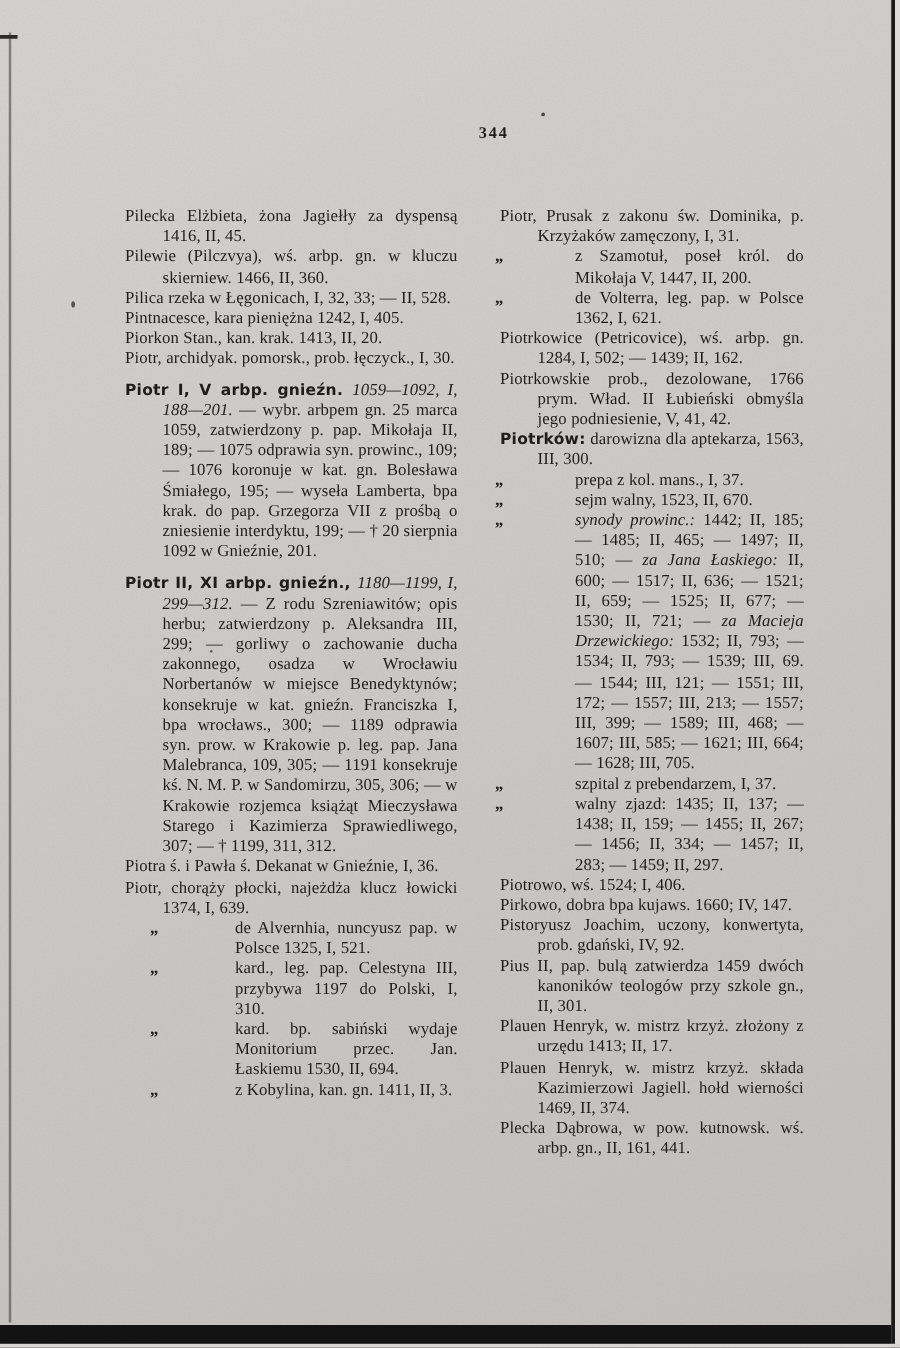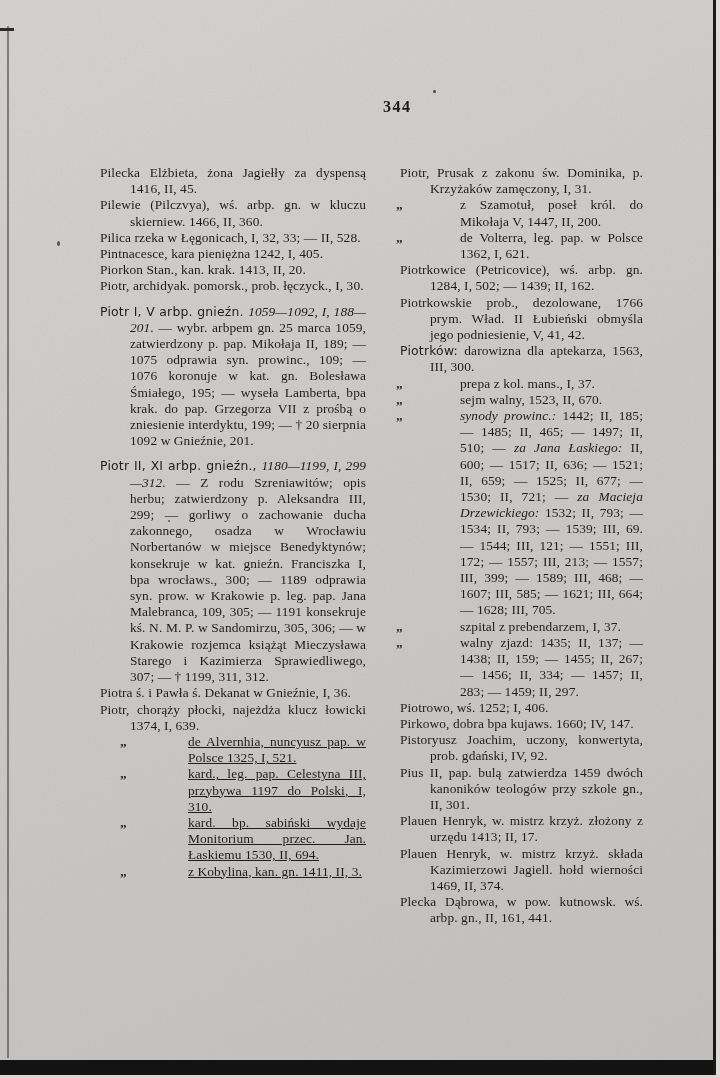--- a/index.html
+++ b/index.html
@@ -6,41 +6,41 @@
   .page {
     position:relative; width:720px; height:1078px; overflow:hidden;
     background: linear-gradient(155deg, #d6d5d2 0%, #cdccc9 45%, #c3c2bf 100%);
     font-family:"Liberation Serif", serif;
     color:#1e1d1b;
   }
   .noise { position:absolute; left:0; top:0; opacity:.22; pointer-events:none; }
 
   .page-number {
     position:absolute; left:383px; top:98px;
-    font-size:16px; font-weight:bold; letter-spacing:1.5px;
+    font-size:13px; font-weight:bold; letter-spacing:1.5px;
   }
 
   .col { position:absolute; top:132px;margin-top:33px; }
   .col-left  { left:100px; width:266px; }
   .col-right { left:400px; width:243px; }
 
   .entry {
     font-size:13.4px; line-height:16.2px;
     text-align:justify; letter-spacing:0.1px;
     padding-left:30px; text-indent:-30px;
   }
-  .col-left  .sub { padding-left:88px; text-indent:-34px;text-decoration:underline; }
+  .col-left  .sub { padding-left:88px; text-indent:-34px; }
   .col-right .sub { padding-left:60px; text-indent:-32px; }
   .marker { display:inline-block; font-weight:bold; }
   .col-left  .marker { width:34px; }
   .col-right .marker { width:32px; }
   .gap { margin-top:9px; }
 
   .seg-bold {
-    font-weight:normal;
+    font-weight:bold;
     font-family:"DejaVu Sans", sans-serif;
     font-size:12.4px; letter-spacing:0.2px;
   }
   .seg-italic { font-style:italic; }
 
   
   .edge-right  { position:absolute; top:0; bottom:0; right:4px; width:3px; background:#1b1b1b; }
   .edge-right2 { position:absolute; top:0; bottom:0; right:0; width:4px; background:#dddcd9; }
   .edge-bottom { position:absolute; left:0; right:7px; bottom:3px; height:15px; background:#131313; }
   .edge-bottom2{ position:absolute; left:0; right:0; bottom:0; height:3px; background:#d8d7d4; }
@@ -86,21 +86,21 @@
       <div class="entry sub"><span class="marker">„</span><span class="seg-normal">z Szamotuł, poseł król. do Mikołaja V, 1447, II, 200.</span></div>
       <div class="entry sub"><span class="marker">„</span><span class="seg-normal">de Volterra, leg. pap. w Polsce 1362, I, 621.</span></div>
       <div class="entry"><span class="seg-normal">Piotrkowice (Petricovice), wś. arbp. gn. 1284, I, 502; — 1439; II, 162.</span></div>
       <div class="entry"><span class="seg-normal">Piotrkowskie prob., dezolowane, 1766 prym. Wład. II Łubieński obmyśla jego podniesienie, V, 41, 42.</span></div>
       <div class="entry"><span class="seg-bold">Piotrków:</span><span class="seg-normal"> darowizna dla aptekarza, 1563, III, 300.</span></div>
       <div class="entry sub"><span class="marker">„</span><span class="seg-normal">prepa z kol. mans., I, 37.</span></div>
       <div class="entry sub"><span class="marker">„</span><span class="seg-normal">sejm walny, 1523, II, 670.</span></div>
       <div class="entry sub"><span class="marker">„</span><span class="seg-italic">synody prowinc.:</span><span class="seg-normal"> 1442; II, 185; — 1485; II, 465; — 1497; II, 510; — </span><span class="seg-italic">za Jana Łaskiego:</span><span class="seg-normal"> II, 600; — 1517; II, 636; — 1521; II, 659; — 1525; II, 677; — 1530; II, 721; — </span><span class="seg-italic">za Macieja Drzewickiego:</span><span class="seg-normal"> 1532; II, 793; — 1534; II, 793; — 1539; III, 69. — 1544; III, 121; — 1551; III, 172; — 1557; III, 213; — 1557; III, 399; — 1589; III, 468; — 1607; III, 585; — 1621; III, 664; — 1628; III, 705.</span></div>
       <div class="entry sub"><span class="marker">„</span><span class="seg-normal">szpital z prebendarzem, I, 37.</span></div>
       <div class="entry sub"><span class="marker">„</span><span class="seg-normal">walny zjazd: 1435; II, 137; — 1438; II, 159; — 1455; II, 267; — 1456; II, 334; — 1457; II, 283; — 1459; II, 297.</span></div>
-      <div class="entry"><span class="seg-normal">Piotrowo, wś. 1252; I, 406.</span></div>
+      <div class="entry"><span class="seg-normal">Piotrowo, wś. 1524; I, 406.</span></div>
       <div class="entry"><span class="seg-normal">Pirkowo, dobra bpa kujaws. 1660; IV, 147.</span></div>
       <div class="entry"><span class="seg-normal">Pistoryusz Joachim, uczony, konwertyta, prob. gdański, IV, 92.</span></div>
       <div class="entry"><span class="seg-normal">Pius II, pap. bulą zatwierdza 1459 dwóch kanoników teologów przy szkole gn., II, 301.</span></div>
       <div class="entry"><span class="seg-normal">Plauen Henryk, w. mistrz krzyż. złożony z urzędu 1413; II, 17.</span></div>
       <div class="entry"><span class="seg-normal">Plauen Henryk, w. mistrz krzyż. składa Kazimierzowi Jagiell. hołd wierności 1469, II, 374.</span></div>
       <div class="entry"><span class="seg-normal">Plecka Dąbrowa, w pow. kutnowsk. wś. arbp. gn., II, 161, 441.</span></div>
     </div>
 
   <div class="edge-right2"></div>
   <div class="edge-right"></div>

